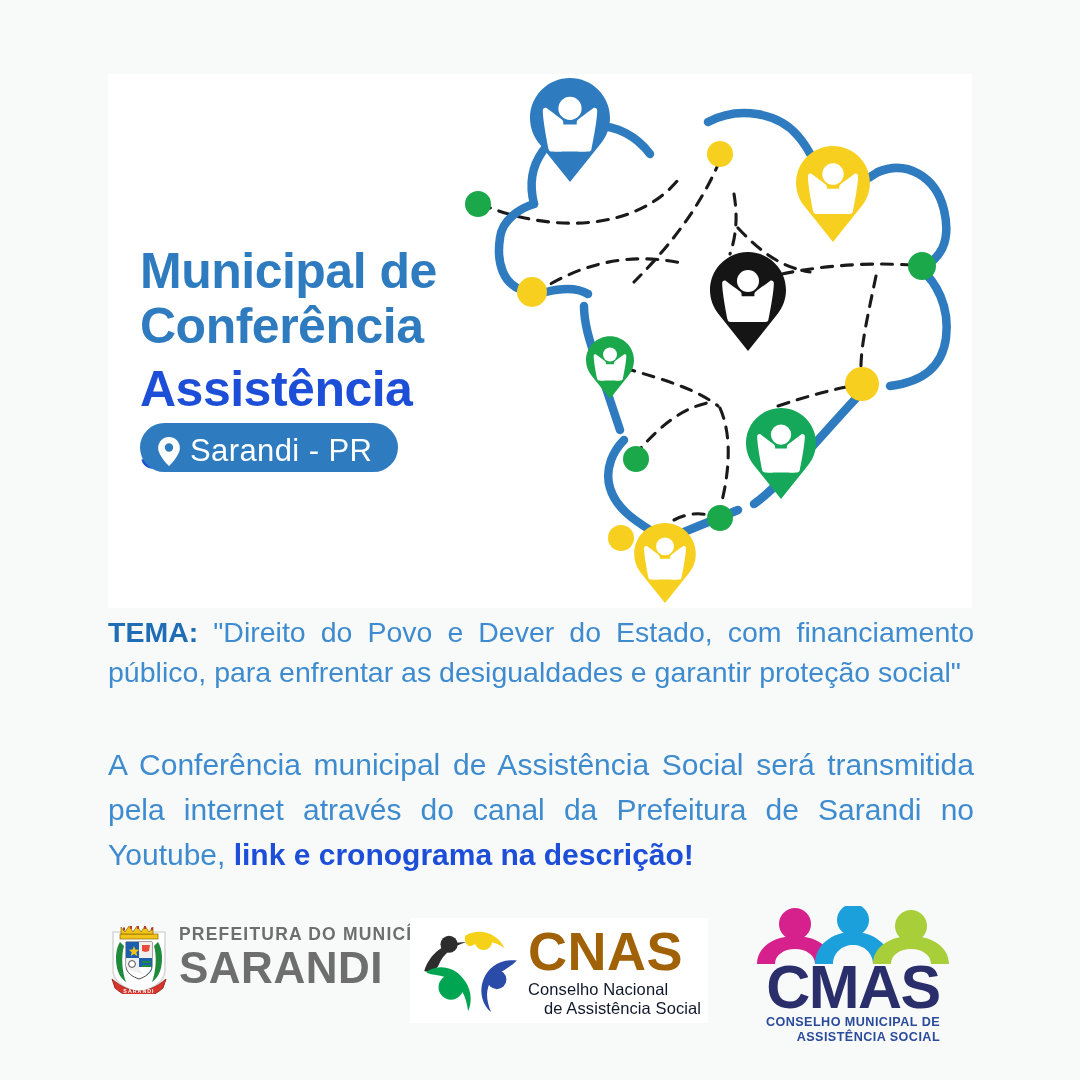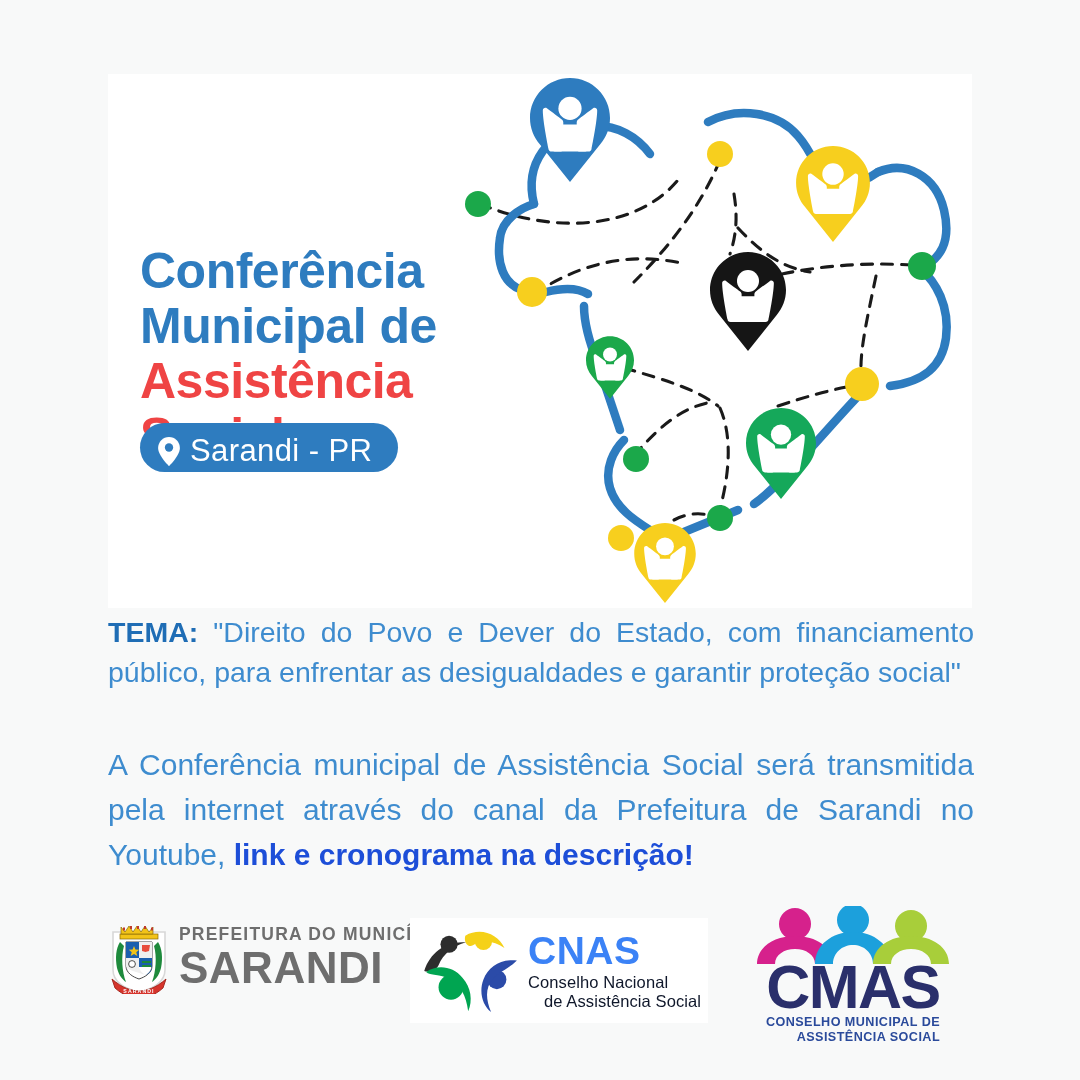--- a/index.html
+++ b/index.html
@@ -36,21 +36,21 @@
     top: 170px;
     width: 400px;
   }
   .title-line {
     font-weight: bold;
     letter-spacing: -0.5px;
     line-height: 1.10;
     white-space: nowrap;
   }
   .title-line.blue  { color: #2E7CBF; font-size: 50px; }
-  .title-line.gray  { color: #ef4444; font-size: 50px; }
+  .title-line.gray  { color: #1d4ed8; font-size: 50px; margin-top: 8px; }
 
   .loc-badge {
     position: absolute;
     left: 32px;
     top: 349px;
     height: 49px;
     background: #2E7CBF;
     border-radius: 26px;
     display: flex;
     align-items: center;
@@ -138,21 +138,21 @@
     left: 410px; top: 18px;
     width: 298px; height: 105px;
     background: #FFFFFF;
     align-items: center;
     gap: 8px;
     padding-left: 14px;
   }
   .cnas-mark { width: 96px; height: 86px; display: block; flex: 0 0 auto; }
   .cnas-text { display: flex; flex-direction: column; line-height: 1; }
   .cnas-big {
-    font-size: 39px; font-weight: bold; color: #3b82f6;
+    font-size: 54px; font-weight: bold; color: #a16207;
     letter-spacing: 0.5px; line-height: 0.98;
   }
   .cnas-sub1, .cnas-sub2 {
     font-size: 16.5px; color: #0f172a; letter-spacing: 0.1px;
     white-space: nowrap;
   }
   .cnas-sub1 { margin-top: 4px; }
   .cnas-sub2 { margin-top: 2px; margin-left: 16px; }
 
   
@@ -253,22 +253,22 @@
         <use href="#pinPerson" x="92" y="10" width="80" height="104" fill="#2E7CBF"></use>
         <use href="#pinPerson" x="358" y="78" width="74" height="96" fill="#F7CF1E"></use>
         <use href="#pinPerson" x="272" y="184" width="76" height="99" fill="#151515"></use>
         <use href="#pinPerson" x="148" y="268" width="48" height="63" fill="#1BA84A"></use>
         <use href="#pinPerson" x="308" y="340" width="70" height="91" fill="#15A85A"></use>
         <use href="#pinPerson" x="196" y="455" width="62" height="80" fill="#F7CF1E"></use>
       </svg>
     </div>
 
     <div class="hero-title-block">
+      <div class="title-line blue">Municipal de</div>
       <div class="title-line blue">Conferência</div>
-      <div class="title-line blue">Municipal de</div>
       <div class="title-line gray">Assistência</div>
       <div class="title-line gray">Social</div>
     </div>
 
     <div class="loc-badge">
       <svg class="pin-mini" viewBox="0 0 24 32">
         <path d="M12 0C5.4 0 0 5.4 0 12c0 8.4 12 20 12 20s12-11.6 12-20C24 5.4 18.6 0 12 0z" fill="#FFFFFF"></path>
         <circle cx="12" cy="11.6" r="4.6" fill="#2E7CBF"></circle>
       </svg>
       <span class="loc-badge-label">Sarandi - PR</span>

